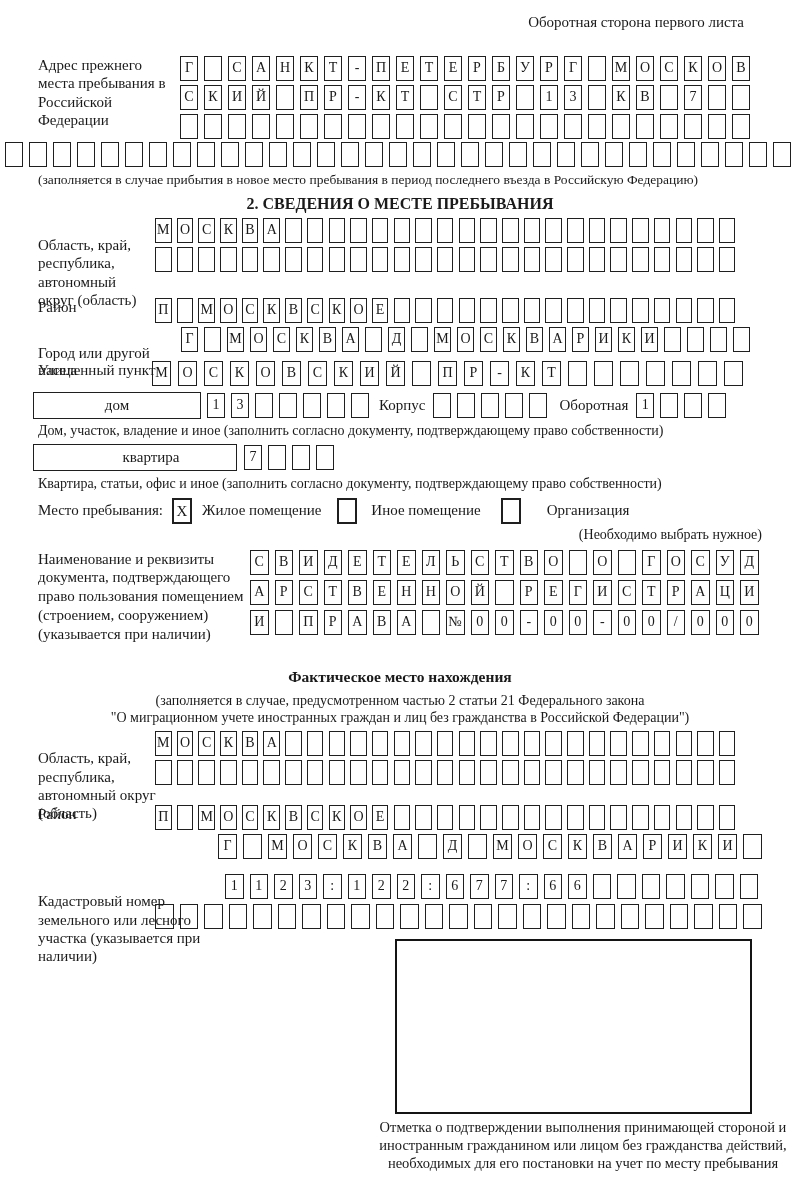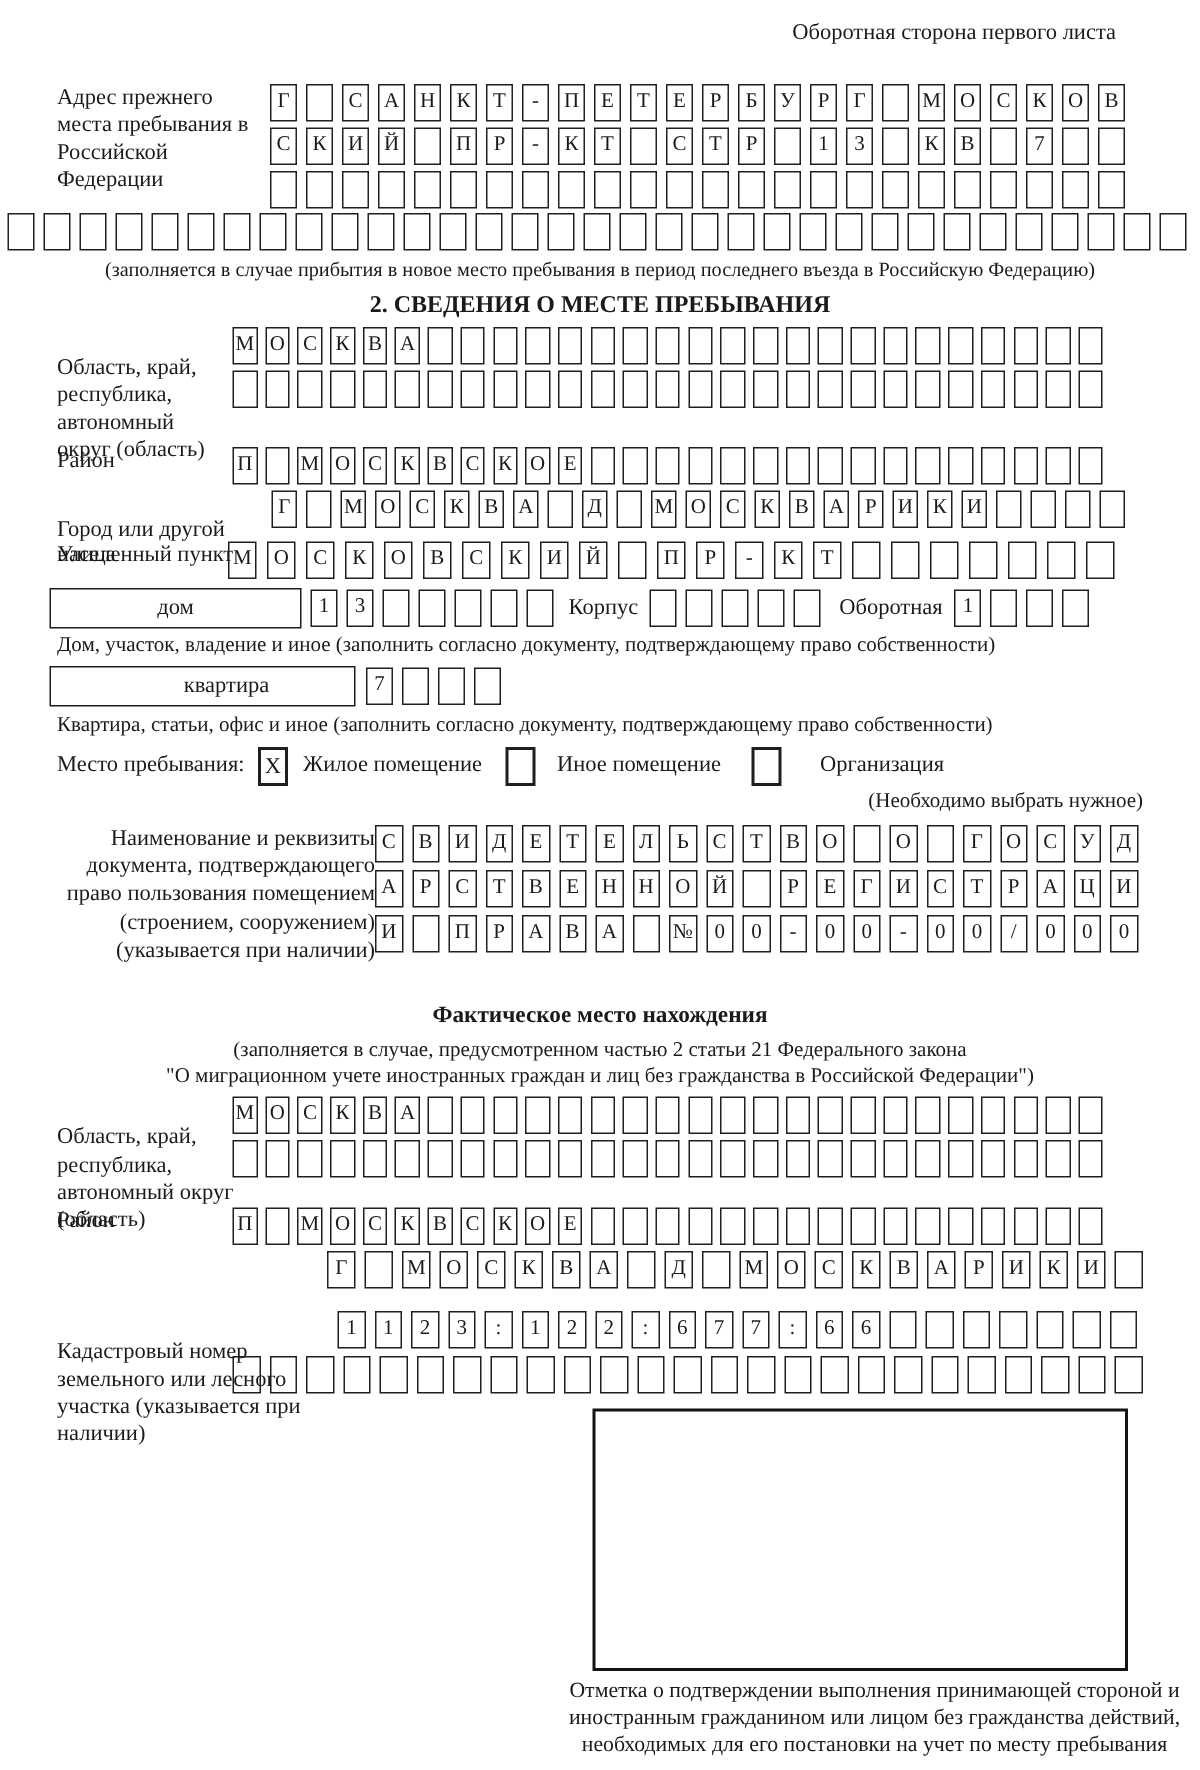--- a/index.html
+++ b/index.html
@@ -30,21 +30,21 @@
   .br-doc{gap:6px}.br-doc .cb{width:18.5px}
   .br-city2{gap:6px}.br-city2 .cb{width:19px}
   .br-kad{gap:6px}.br-kad .cb{width:18.5px}
   .br-house{gap:6px}.br-house .cb{width:18px}
   
   .field{display:flex;align-items:flex-start;}
   .flabel{font-size:15px;line-height:1.22;flex:0 0 auto;}
   .field-abs{position:relative;}
   .field-abs>.flabel{position:absolute;left:0;top:18px;}
   .caption{font-size:13.5px;line-height:1.2;}
-  .center{text-align:center;}
+  .center{text-align:left;}
   .sec-title{font-size:16px;font-weight:bold;text-align:center;}
   .wide-box{
     box-sizing:border-box;border:1.7px solid #1f1f1f;height:27px;
     display:flex;align-items:center;justify-content:center;
     font-size:15px;background:#fff;flex:0 0 auto;
   }
   .inline-label{font-size:15px;white-space:nowrap;}
   .mark-box{
     box-sizing:border-box;display:inline-block;flex:0 0 auto;
     width:20px;height:26px;border:2px solid #1f1f1f;
@@ -390,21 +390,21 @@
   <span class="mark-box" style="margin-left:9px;">X</span>
   <span class="inline-label" style="margin-left:10px;">Жилое помещение</span>
   <span class="mark-box" style="margin-left:16px;"></span>
   <span class="inline-label" style="margin-left:14px;">Иное помещение</span>
   <span class="mark-box" style="margin-left:20px;"></span>
   <span class="inline-label" style="margin-left:26px;">Организация</span>
 </div>
 <div class="caption" style="margin-top:3px;margin-left:200px;font-size:14px;text-align:right;">(Необходимо выбрать нужное)</div>
 
 <div class="field" style="margin-top:6px;min-height:116px;">
-  <div class="flabel" style="width:212px;line-height:1.25;text-align:right;">Наименование и реквизиты документа, подтверждающего право пользования помещением (строением, сооружением) (указывается при наличии)</div>
+  <div class="flabel" style="width:212px;line-height:1.25;">Наименование и реквизиты документа, подтверждающего право пользования помещением (строением, сооружением) (указывается при наличии)</div>
   <div class="boxrows" style="gap:5px;">
     <div class="boxrow br-doc">
         <span class="cb">С</span>
         <span class="cb">В</span>
         <span class="cb">И</span>
         <span class="cb">Д</span>
         <span class="cb">Е</span>
         <span class="cb">Т</span>
         <span class="cb">Е</span>
         <span class="cb">Л</span>

